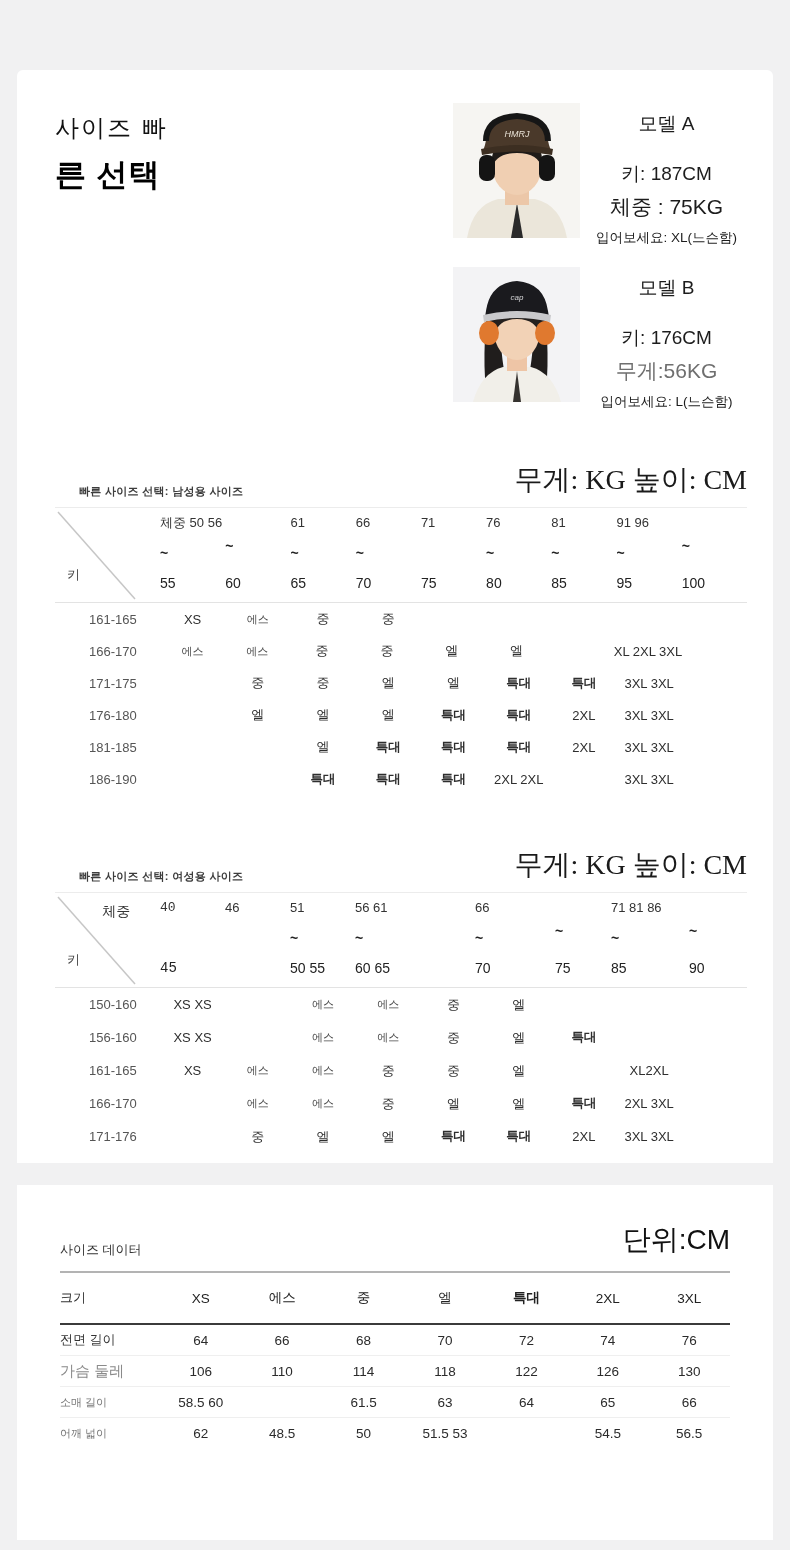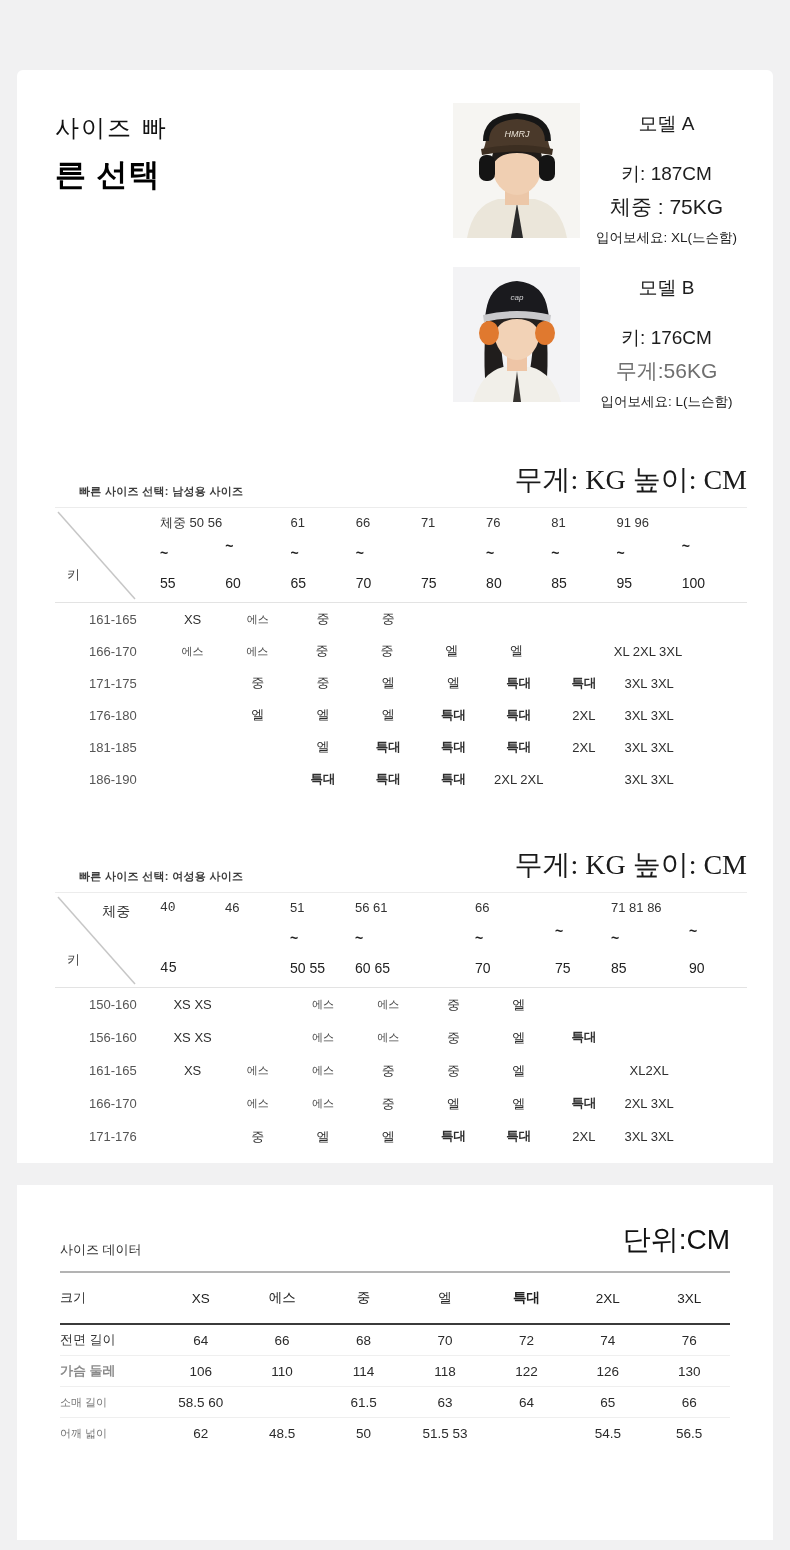--- a/index.html
+++ b/index.html
@@ -63,21 +63,21 @@
   .sd-head { display:flex; justify-content:space-between; align-items:flex-end;
              padding:36px 43px 12px; }
   .sd-label { font-size:13px; color:#333; }
   .sd-unit { font-size:28px; color:#111; }
   .sd-table { margin:0 43px; border-top:2px solid #b3b3b3; }
   .sd-row { display:flex; align-items:center; }
   .sd-row.header { height:52px; border-bottom:2px solid #3b3b3b; }
   .sd-row.body { height:31px; border-bottom:1px solid #efefef; }
   .sd-row.body:last-child { border-bottom:none; }
   .sd-rowlabel { flex:0 0 100px; font-size:13px; color:#333; }
-  .sd-row.body:nth-child(3) .sd-rowlabel { font-size:13px; color:#8a8a8a;font-weight:bold; }
+  .sd-row.body:nth-child(3) .sd-rowlabel { font-size:15px; color:#8a8a8a; }
   .sd-row.body:nth-child(4) .sd-rowlabel,
   .sd-row.body:nth-child(5) .sd-rowlabel { font-size:11px; color:#777; }
   .scell { flex:1 1 0; text-align:center; font-size:13.5px; color:#2b2b2b; white-space:nowrap; }
   .sd-row.header .scell { font-size:13.5px; color:#222; }
 </style>
 </head>
 <body>
 
 <div class="card card1">
 

